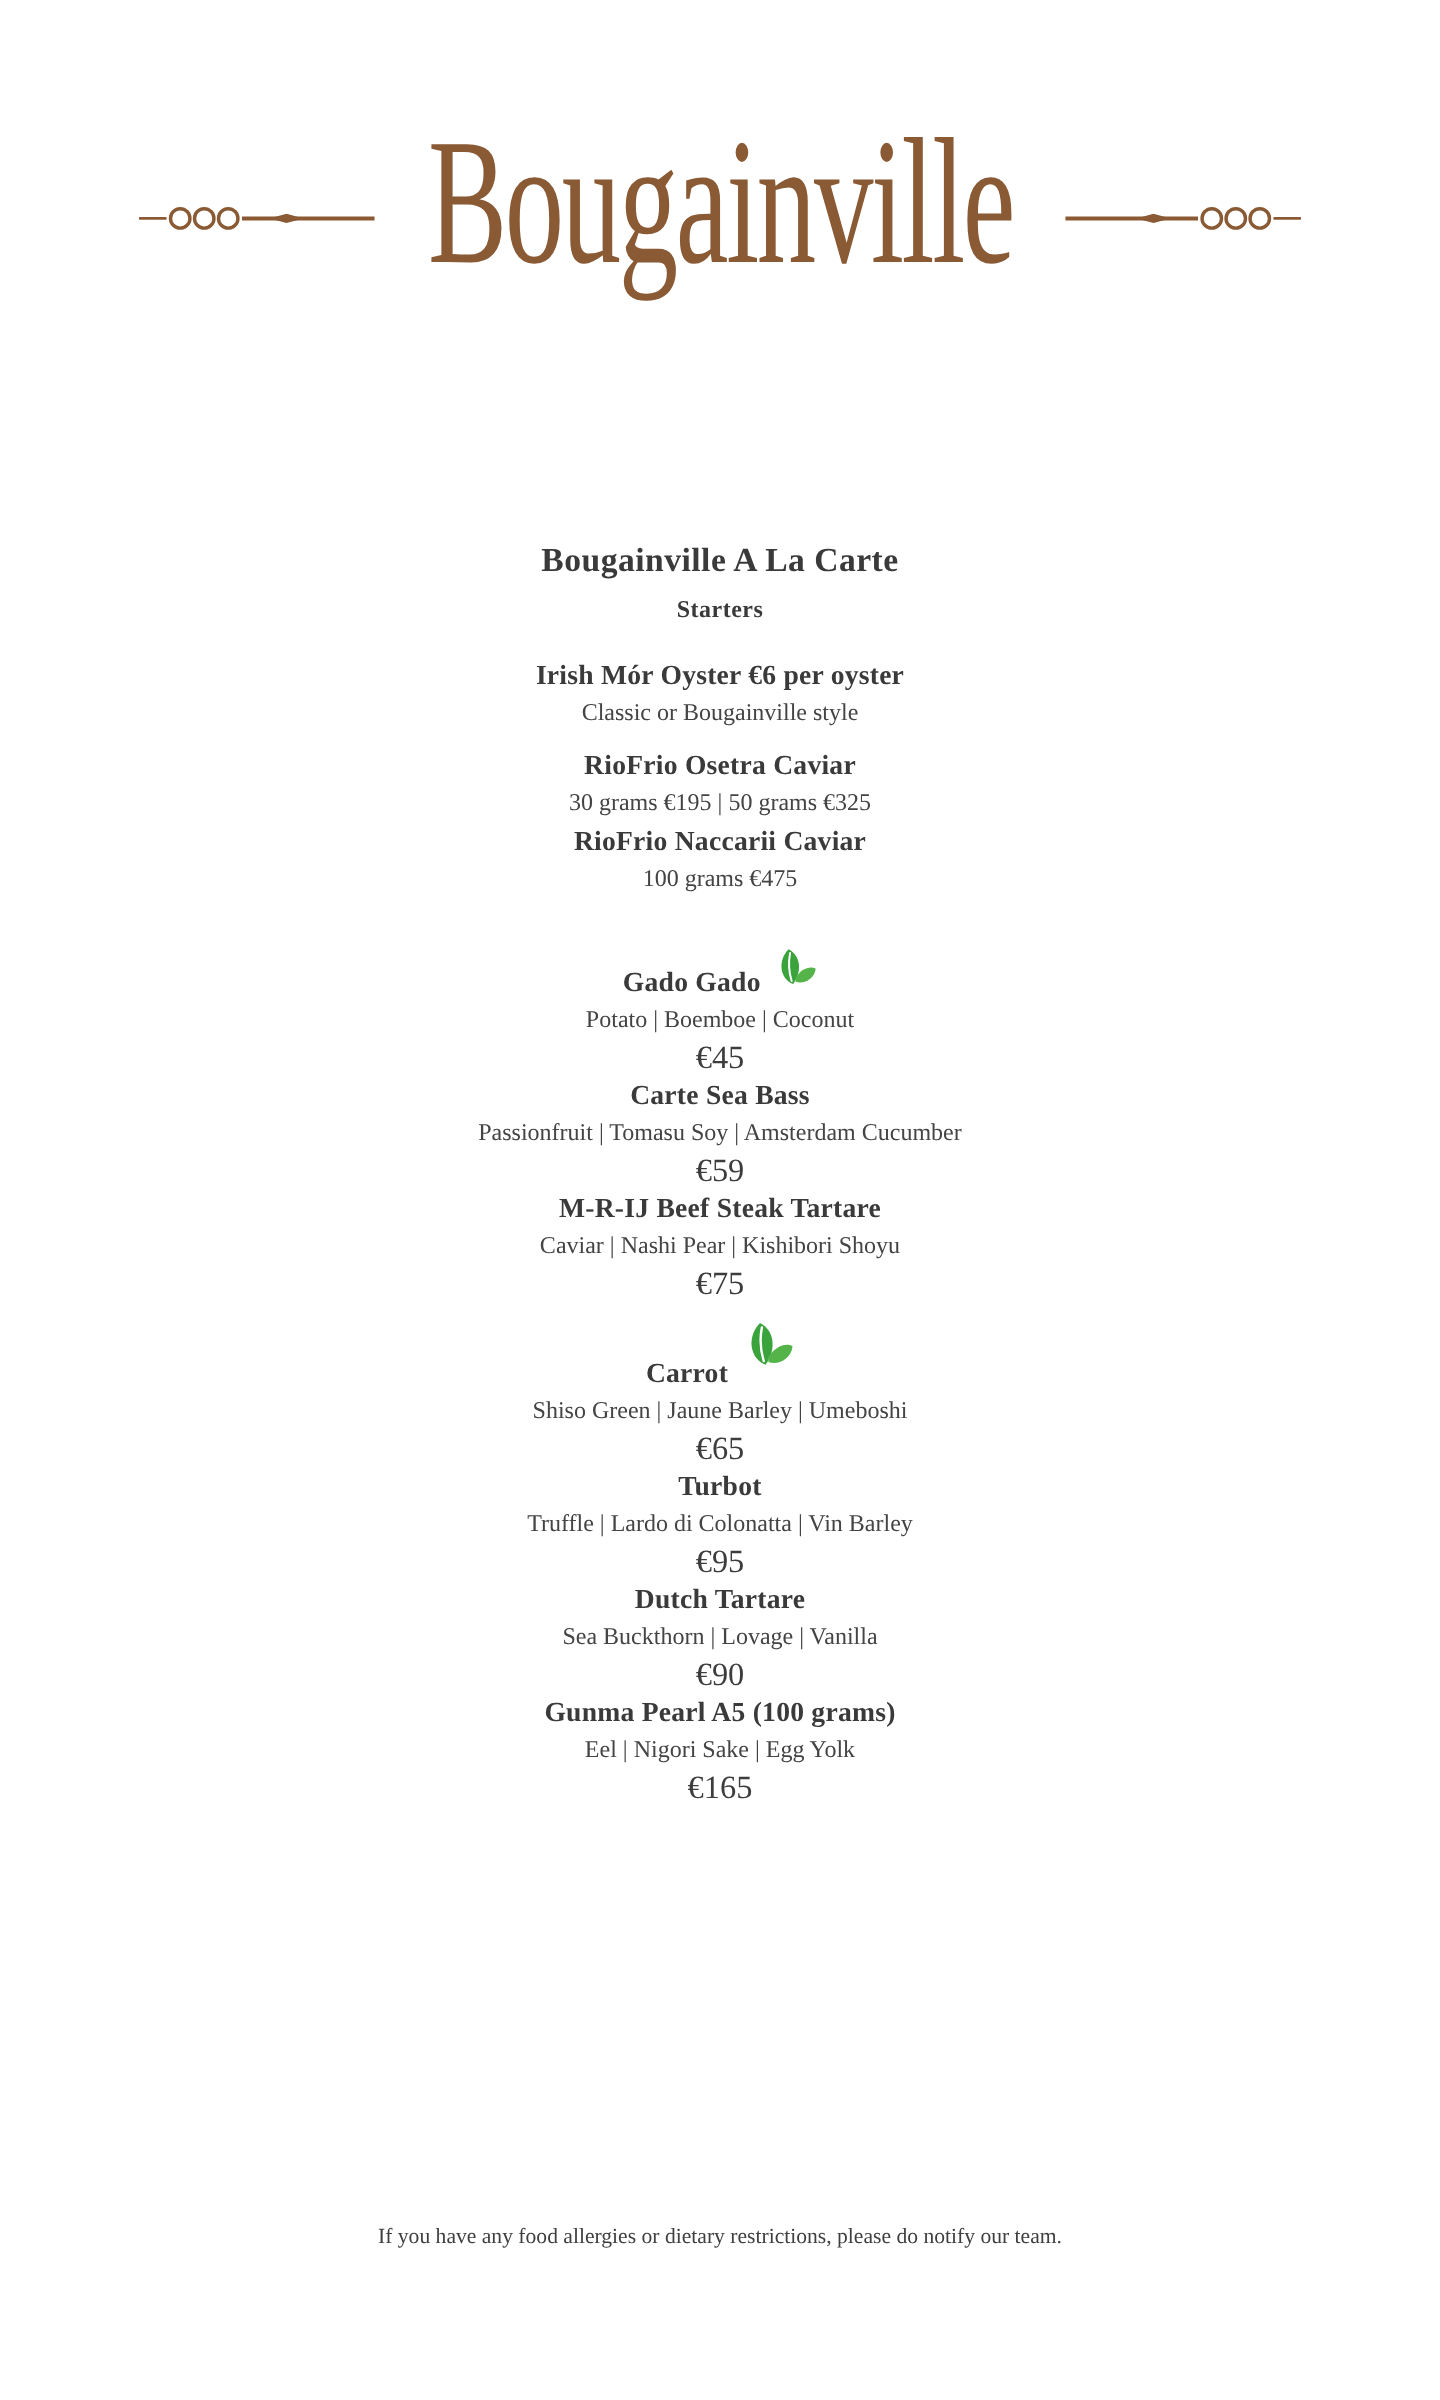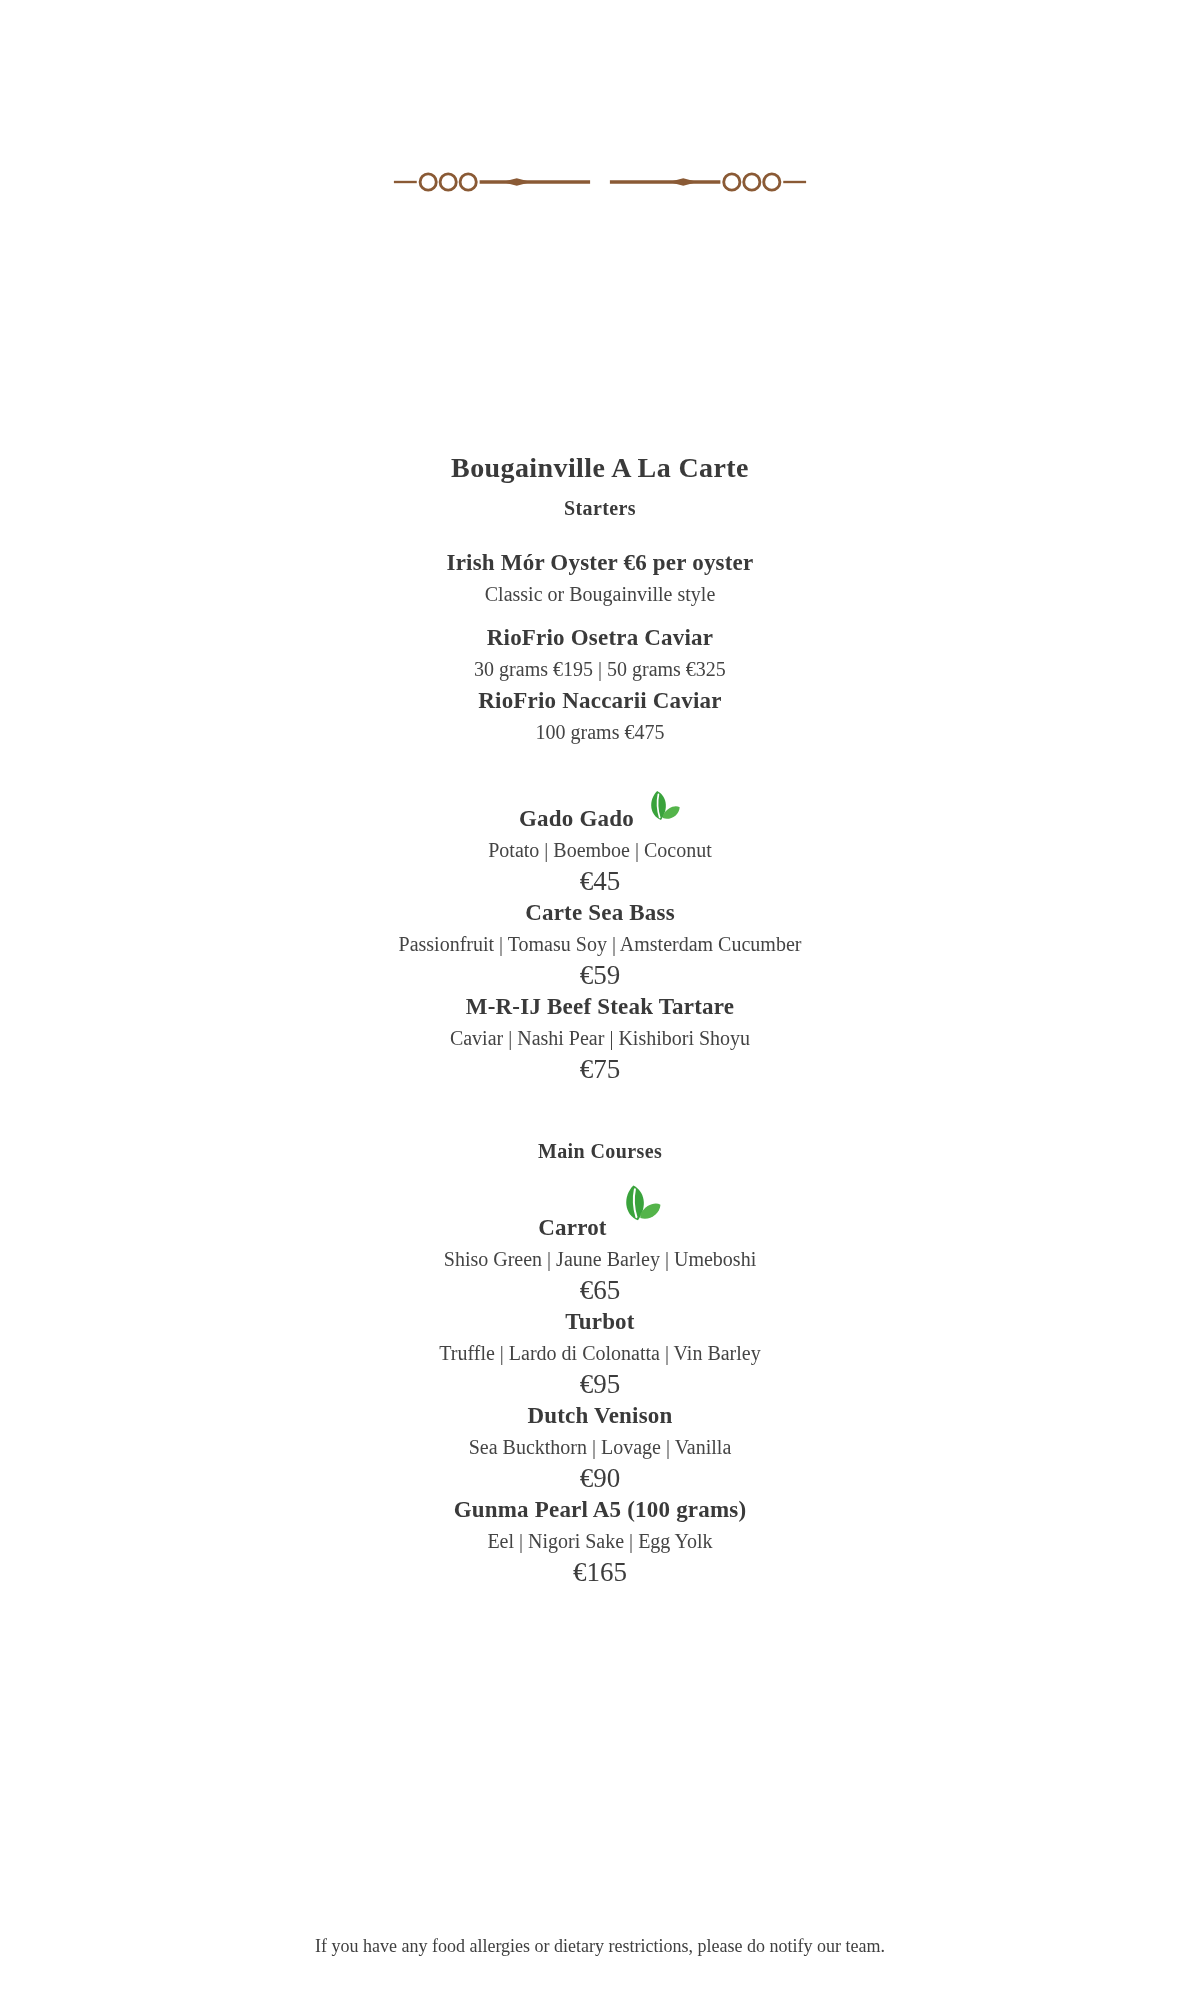--- a/index.html
+++ b/index.html
@@ -137,20 +137,23 @@
   <header class="logo-row">
     <svg class="ornament" width="200" height="26" viewBox="0 0 210 26">
       <line x1="2" y1="13" x2="26" y2="13" stroke="#8a5a35" stroke-width="2.5"></line>
       <circle cx="38" cy="13" r="8.5" fill="none" stroke="#8a5a35" stroke-width="3"></circle>
       <circle cx="59" cy="13" r="8.5" fill="none" stroke="#8a5a35" stroke-width="3"></circle>
       <circle cx="80" cy="13" r="8.5" fill="none" stroke="#8a5a35" stroke-width="3"></circle>
       <path d="M92 13 H208" stroke="#8a5a35" stroke-width="3.5"></path>
       <path d="M116 13 L131 9 L146 13 L131 17 Z" fill="#8a5a35"></path>
     </svg>
 
+    <span class="logo-wrap">
+      <span class="logo-text">Bougainville</span>
+    </span>
 
     <svg class="ornament" style="transform: translateY(14px) scaleX(-1);" width="200" height="26" viewBox="0 0 210 26">
       <line x1="2" y1="13" x2="26" y2="13" stroke="#8a5a35" stroke-width="2.5"></line>
       <circle cx="38" cy="13" r="8.5" fill="none" stroke="#8a5a35" stroke-width="3"></circle>
       <circle cx="59" cy="13" r="8.5" fill="none" stroke="#8a5a35" stroke-width="3"></circle>
       <circle cx="80" cy="13" r="8.5" fill="none" stroke="#8a5a35" stroke-width="3"></circle>
       <path d="M92 13 H208" stroke="#8a5a35" stroke-width="3.5"></path>
       <path d="M116 13 L131 9 L146 13 L131 17 Z" fill="#8a5a35"></path>
     </svg>
   </header>
@@ -189,40 +192,39 @@
       <div class="item-desc">Passionfruit | Tomasu Soy | Amsterdam Cucumber</div>
       <div class="item-price">€59</div>
     </div>
 
     <div class="menu-item">
       <div class="item-name">M-R-IJ Beef Steak Tartare</div>
       <div class="item-desc">Caviar | Nashi Pear | Kishibori Shoyu</div>
       <div class="item-price">€75</div>
     </div>
 
-    <h2 class="section-heading main-courses">Main Courses</h2>
 
     <div class="menu-item after-heading">
       <div class="item-name"><span>Carrot</span><svg class="leaf leaf-large" viewBox="0 0 62 52">
           <path d="M25 2 C39 9 44 28 31 47 C13 40 11 16 25 2 Z" fill="#3aa33c"></path>
           <path d="M29 43 C25 30 25 17 27 7" stroke="#ffffff" stroke-width="2.6" fill="none" stroke-linecap="round"></path>
           <path d="M34 39 C41 27 53 23 60 27 C59 40 45 48 34 44 Z" fill="#54b44a"></path>
         </svg></div>
       <div class="item-desc">Shiso Green | Jaune Barley | Umeboshi</div>
       <div class="item-price">€65</div>
     </div>
 
     <div class="menu-item">
       <div class="item-name">Turbot</div>
       <div class="item-desc">Truffle | Lardo di Colonatta | Vin Barley</div>
       <div class="item-price">€95</div>
     </div>
 
     <div class="menu-item">
-      <div class="item-name">Dutch Venison</div>
+      <div class="item-name">Dutch Tartare</div>
       <div class="item-desc">Sea Buckthorn | Lovage | Vanilla</div>
       <div class="item-price">€90</div>
     </div>
 
     <div class="menu-item">
       <div class="item-name">Gunma Pearl A5 (100 grams)</div>
       <div class="item-desc">Eel | Nigori Sake | Egg Yolk</div>
       <div class="item-price">€165</div>
     </div>
 

